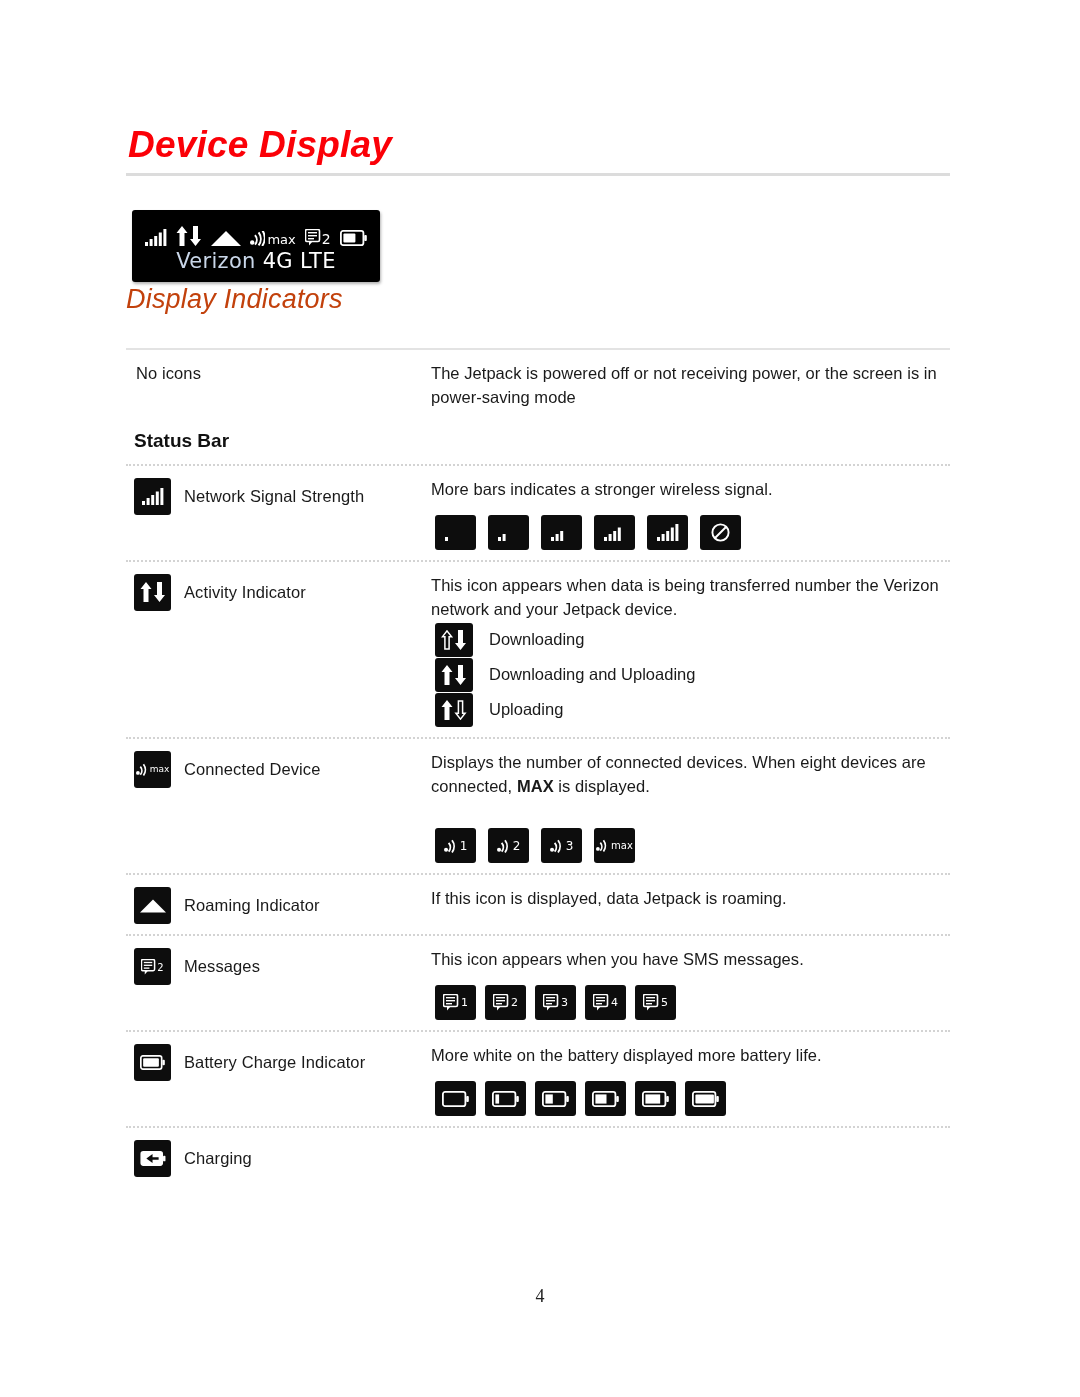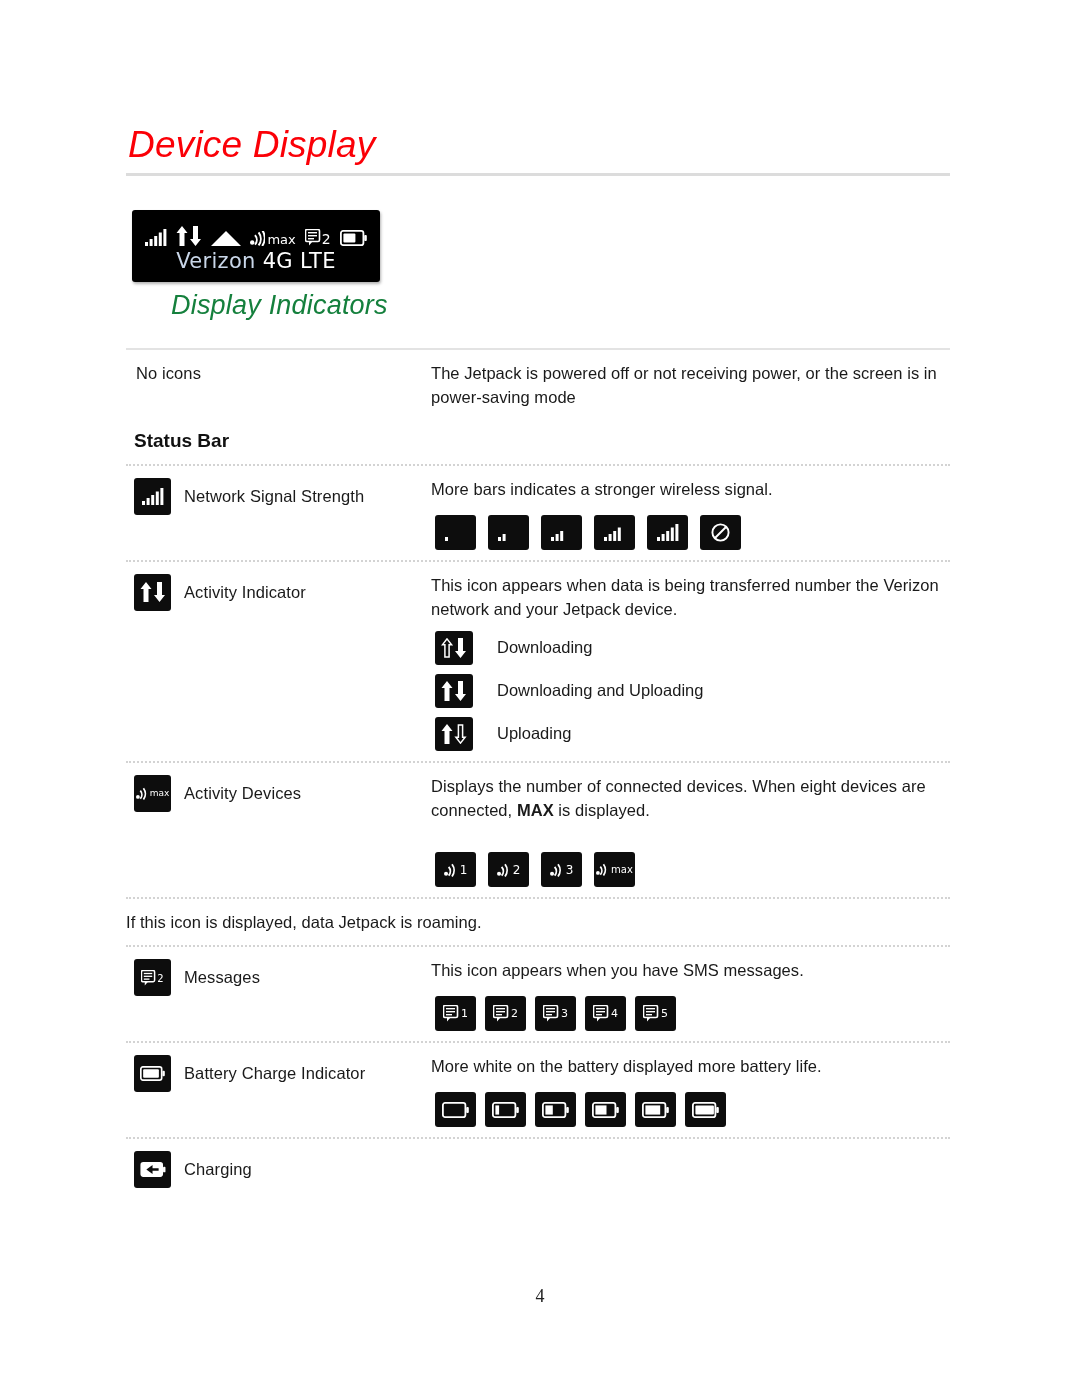--- a/index.html
+++ b/index.html
@@ -9,21 +9,21 @@
     background:#ffffff;
     font-family:"Liberation Sans", sans-serif;
     color:#1a1a1a;
     overflow:hidden;
   }
   .page { position:relative; width:1080px; height:1397px; padding:0; }
 
   
   .title-wrap { position:absolute; left:126px; top:126px; width:824px; }
   .doc-title {
-    font-size:37px; font-weight:normal; font-style:italic;
+    font-size:37px; font-weight:bold; font-style:italic;
     color:#fb0007; letter-spacing:0.2px; line-height:1.05;
     margin:0; padding:0 0 8px 2px;
   }
   .title-rule { height:3px; background:#dcdcdc; width:824px; }
 
   
   .device-panel {
     position:absolute; left:132px; top:210px;
     width:248px; height:72px;
     background:#000; border-radius:3px;
@@ -35,23 +35,23 @@
   .dp-icons { display:flex; align-items:flex-end; gap:9px; height:24px; }
   .dp-label {
     margin-top:3px; font-size:21px; letter-spacing:0.3px;
     font-family:"DejaVu Sans", sans-serif;
   }
   .dp-label .seg-a { color:#c9d6e8; }
   .dp-label .seg-b { color:#ffffff; }
 
   
   .sub-title {
-    position:absolute; left:126px; top:290px;
+    position:absolute; left:126px; top:284px;
     font-size:27px; font-style:italic; font-weight:normal;
-    color:#15803d; letter-spacing:0.2px;margin-left:45px;
+    color:#c2410c; letter-spacing:0.2px;
   }
 
   
   .tbl { position:absolute; left:126px; top:348px; width:824px; }
   .row { display:flex; width:824px; padding:0; }
   .col-icon { width:305px; flex:0 0 305px; }
   .col-desc { flex:1 1 auto; }
 
   .hdr { padding:8px 0 12px 18px; }
   .hdr .h {
@@ -87,21 +87,21 @@
     display:inline-flex; align-items:center; justify-content:center;
     flex:0 0 auto;
   }
   .tile-lg { width:37px; height:37px; }
   .tile-sm { width:41px; height:35px; }
   .tile-act { width:38px; height:34px; }
 
   .variant-row { display:flex; gap:12px; margin-top:13px; padding-left:4px; }
   .variant-row.tight { gap:9px; }
 
-  .act-line { display:flex; align-items:center; gap:24px; margin-top:9px; padding-left:4px; }
+  .act-line { display:flex; align-items:center; gap:16px; margin-top:1px; padding-left:4px; }
   .act-line .act-lbl { font-size:16.5px; color:#1a1a1a; }
 
   svg { display:block; }
   .page-num {
     position:absolute; left:0; top:1286px; width:1080px;
     text-align:center; font-size:18px; color:#222;
     font-family:"Liberation Serif", serif;
   }
 </style>
 </head>
@@ -297,21 +297,21 @@
         <span class="tile tile-lg">
           <span style="display:flex;align-items:flex-end;gap:1px;">
             <svg width="13" height="13" viewBox="0 0 15 15">
                 <circle cx="2.2" cy="11.5" r="2.2" fill="#fff"></circle>
                 <path d="M5 13.6 A7.2 7.2 0 0 0 5 4.2" stroke="#fff" stroke-width="2" fill="none"></path>
                 <path d="M8.6 14.4 A10.8 10.8 0 0 0 8.6 1.4" stroke="#fff" stroke-width="2" fill="none"></path>
               </svg>
             <span style="color:#fff;font-size:9px;font-family:'DejaVu Sans',sans-serif;line-height:1.3;">max</span>
           </span>
         </span>
-        <div class="lbl">Activity Devices</div>
+        <div class="lbl">Connected Device</div>
       </div>
       <div class="cell-right">
         <div class="desc"><span>Displays the number of connected devices. When eight devices are connected, </span><b>MAX</b><span> is displayed.</span></div>
         <div class="variant-row" style="margin-top:30px;">
           <span class="tile tile-sm">
             <span style="display:flex;align-items:flex-end;gap:2px;">
               <svg width="14" height="14" viewBox="0 0 15 15">
                   <circle cx="2.2" cy="11.5" r="2.2" fill="#fff"></circle>
                   <path d="M5 13.6 A7.2 7.2 0 0 0 5 4.2" stroke="#fff" stroke-width="2" fill="none"></path>
                   <path d="M8.6 14.4 A10.8 10.8 0 0 0 8.6 1.4" stroke="#fff" stroke-width="2" fill="none"></path>
@@ -348,20 +348,28 @@
                 </svg>
               <span style="color:#fff;font-size:10px;font-family:'DejaVu Sans',sans-serif;line-height:1.3;">max</span>
             </span>
           </span>
         </div>
       </div>
     </div>
     <div class="rule-dotted"></div>
 
     <div class="body-row">
+      <div class="cell-left">
+        <span class="tile tile-lg">
+          <svg width="26" height="14" viewBox="0 0 30 15">
+              <path d="M15 0 L30 15 H0 Z" fill="#fff"></path>
+            </svg>
+        </span>
+        <div class="lbl">Roaming Indicator</div>
+      </div>
       <div class="cell-right">
         <div class="desc">If this icon is displayed, data Jetpack is roaming.</div>
       </div>
     </div>
     <div class="rule-dotted"></div>
 
     <div class="body-row">
       <div class="cell-left">
         <span class="tile tile-lg">
           <span style="display:flex;align-items:flex-end;gap:1px;">

